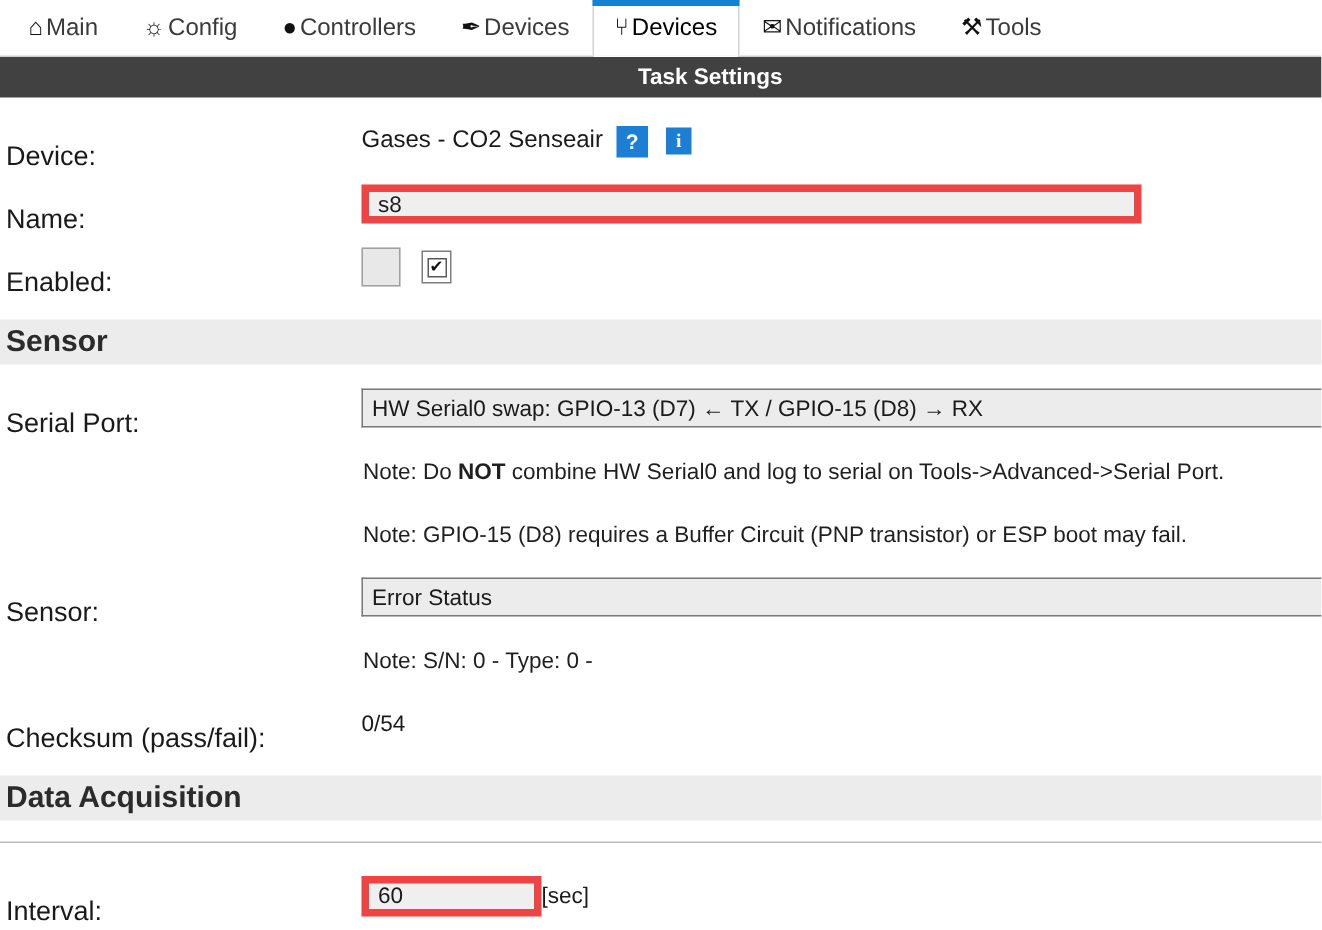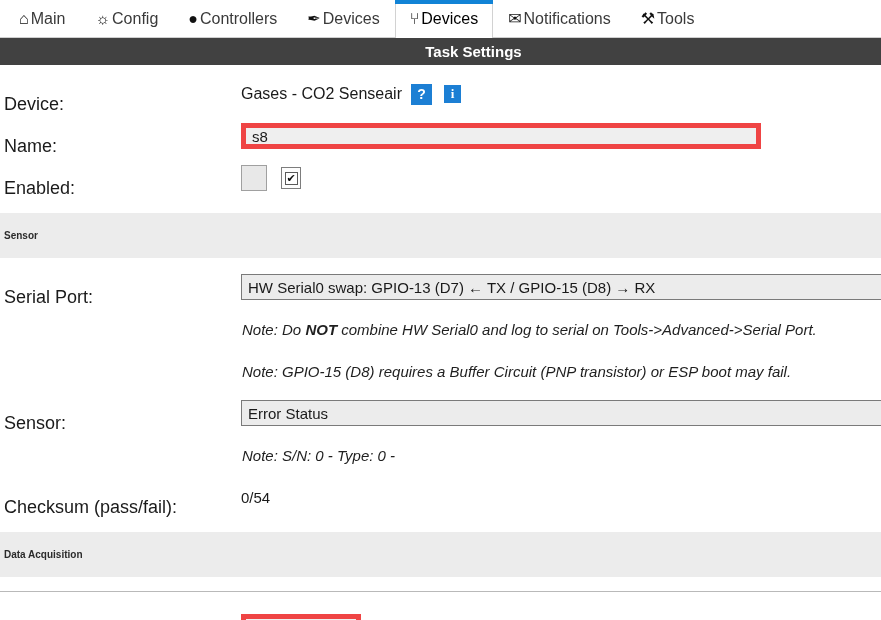--- a/index.html
+++ b/index.html
@@ -101,25 +101,25 @@
     flex: 1 1 auto;
     display: flex;
     align-items: center;
     min-width: 0;
   }
 
   
   .section {
     width: 881px;
     background: #ececec;
-    height: 45px;
+    height: 30px;
     display: flex;
     align-items: center;
     padding-left: 4px;
-    font-size: 10px;
+    font-size: 20px;
     font-weight: bold;
     color: #2b2b2b;
   }
 
   .hr {
     width: 881px;
     height: 1px;
     background: #b9b9b9;
   }
 
@@ -213,21 +213,20 @@
     display: flex;
     align-items: center;
     padding-left: 6px;
     white-space: nowrap;
     overflow: hidden;
     cursor: pointer;
   }
 
   .note {
     font-size: 15px;
-    font-style: italic;
     color: #1f1f1f;
     padding-left: 1px;
   }
   .note b { font-weight: bold; }
 
   .plaintext {
     font-size: 15px;
     color: #1a1a1a;
   }
 

